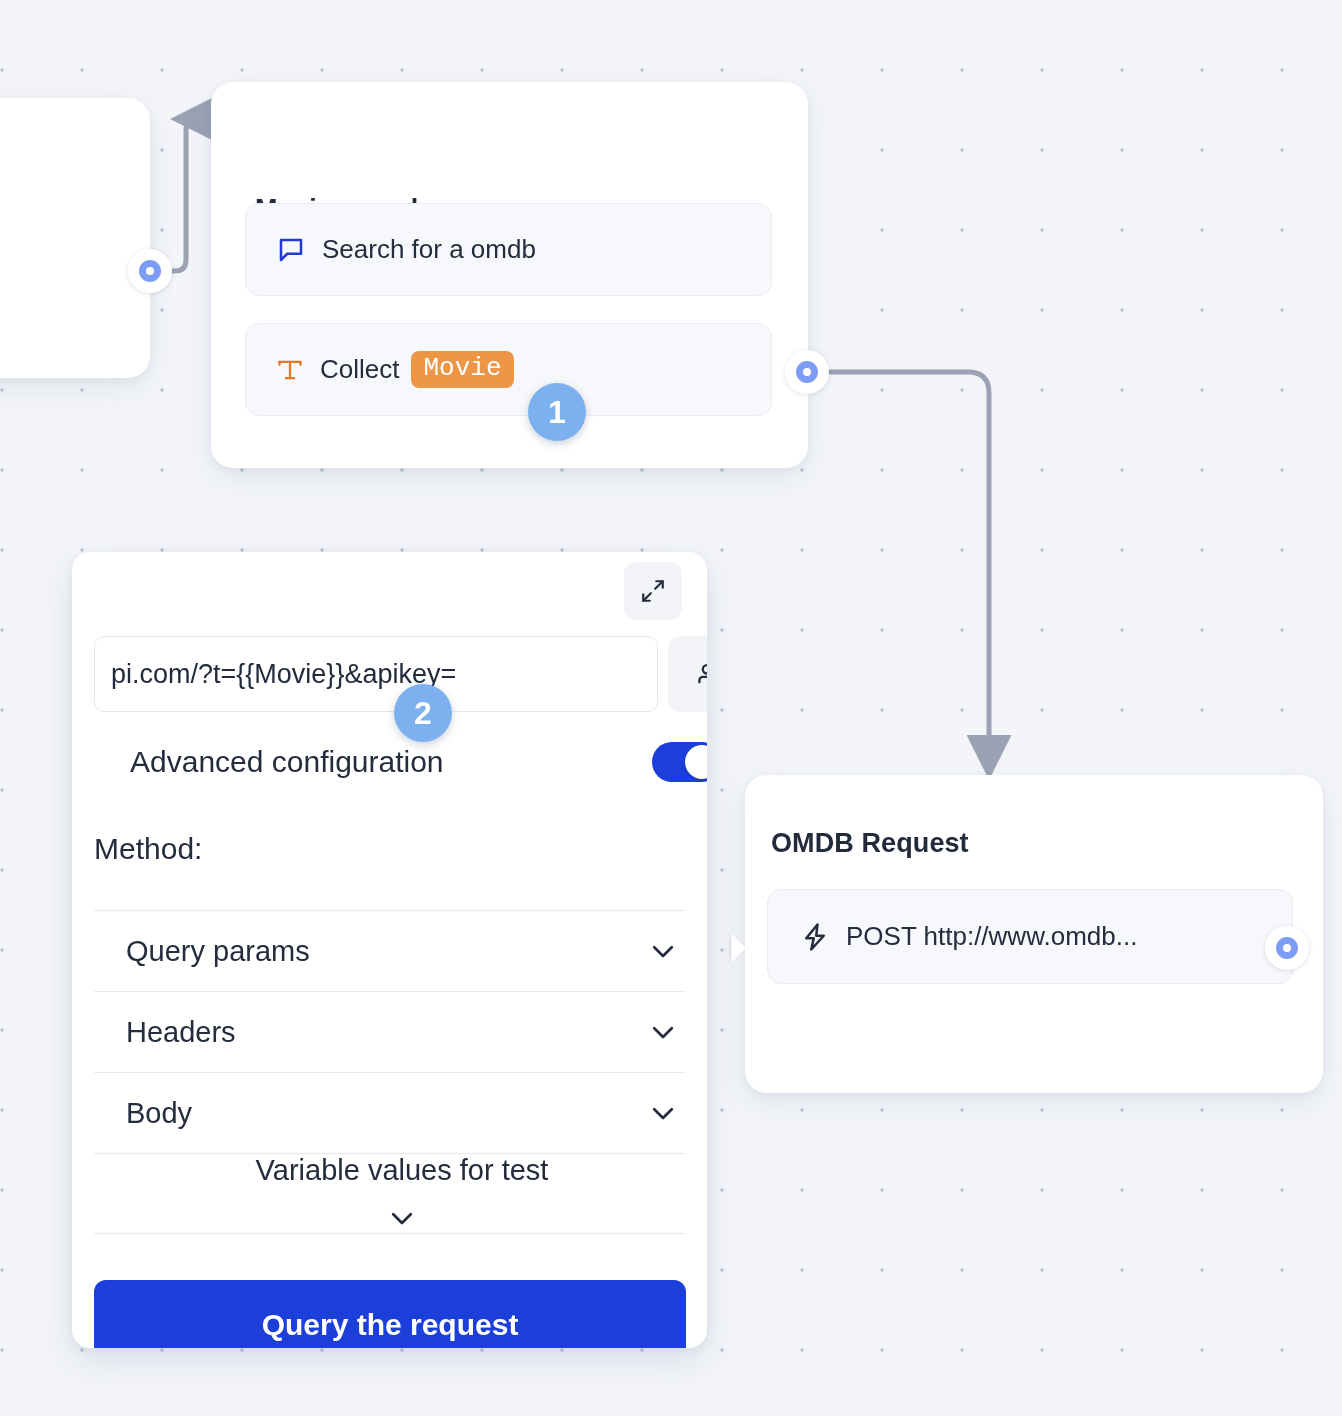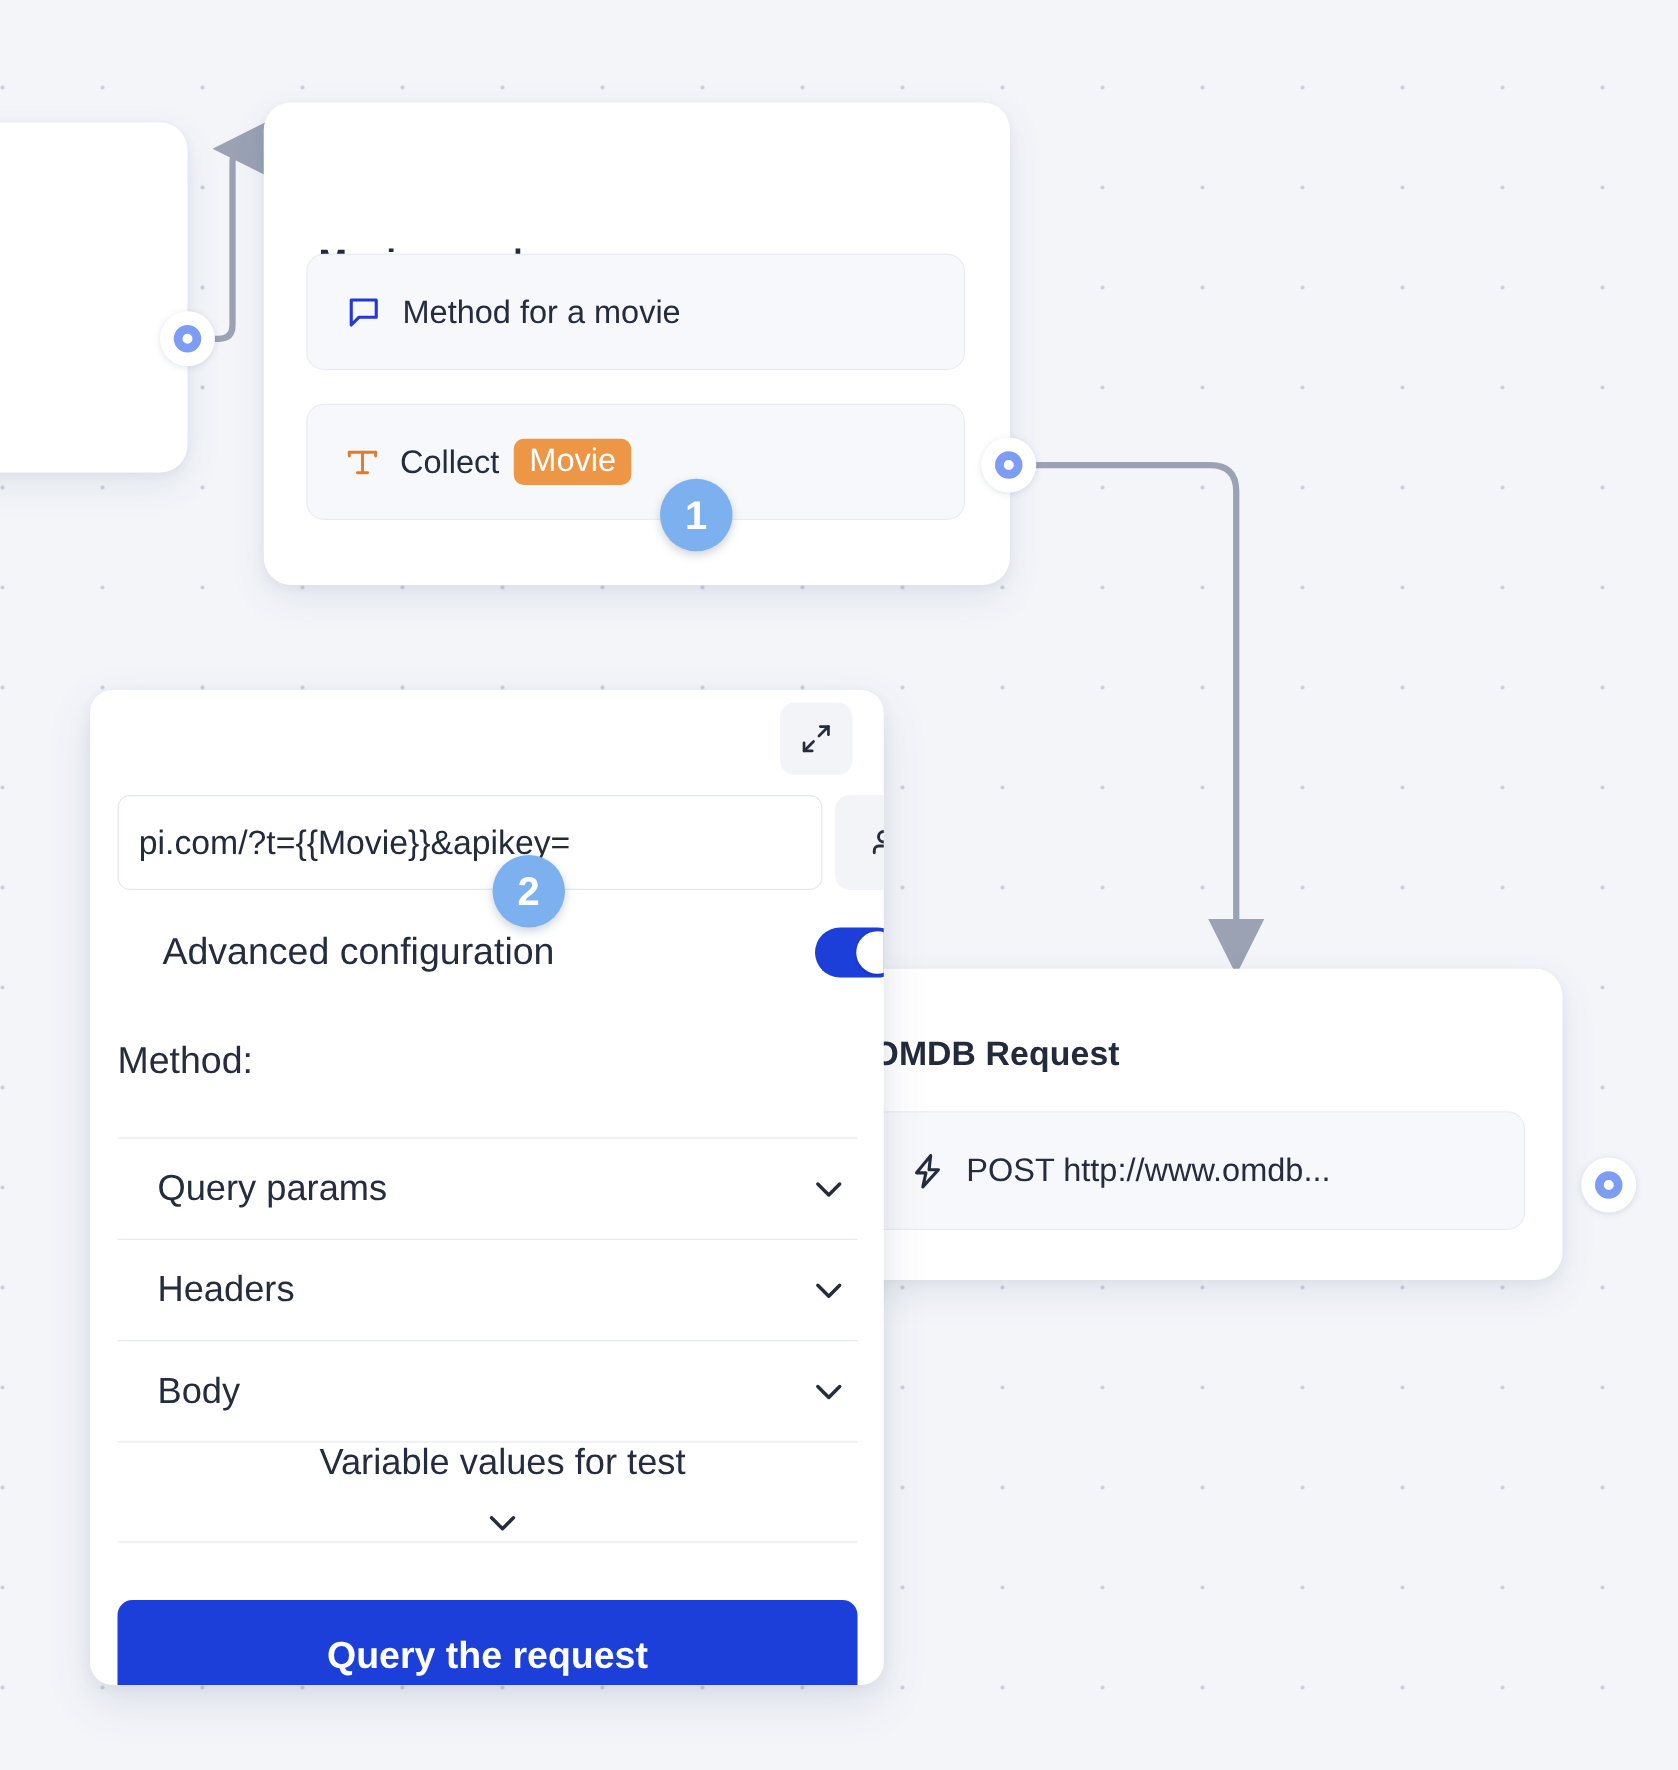--- a/index.html
+++ b/index.html
@@ -59,24 +59,25 @@
   #row-search{position:absolute;left:34px;top:121px;width:527px;height:93px;padding:0 30px;}
   #row-collect{position:absolute;left:34px;top:241px;width:527px;height:93px;padding:0 30px;}
 
   .var-chip{
     background:#ed9645;
     color:#ffffff;
     border-radius:8px;
     padding:3px 12px 5px 12px;
     font-size:26px;
     line-height:1.1;
-  }
-
-  
-  #node-omdb{left:672px;top:775px;width:578px;height:249px;}
+    font-family:Liberation Mono, monospace;
+  }
+
+  
+  #node-omdb{left:745px;top:775px;width:578px;height:318px;}
   #node-omdb .node-title{position:absolute;left:26px;top:53px;}
   #row-omdb{position:absolute;left:22px;top:114px;width:526px;height:95px;padding:0 32px;}
 
   
   .port{
     position:absolute;
     width:44px;height:44px;border-radius:50%;
     background:#ffffff;
     box-shadow:0 1px 5px rgba(80,95,130,.18);
     display:flex;align-items:center;justify-content:center;
@@ -204,21 +205,21 @@
 
 <div class="node" id="node-movie">
   <div class="node-title">Movie search</div>
 
   <div class="node-row" id="row-search">
     <span class="ico">
       <svg width="30" height="30" viewBox="0 0 24 24" fill="none" stroke="#2438d6" stroke-width="2" stroke-linecap="round" stroke-linejoin="round">
         <path d="M4 4 h16 v11 h-11 l-5 5 z"></path>
       </svg>
     </span>
-    <span class="row-text">Method for a movie</span>
+    <span class="row-text">Search for a omdb</span>
   </div>
 
   <div class="node-row" id="row-collect">
     <span class="ico">
       <svg width="28" height="30" viewBox="0 0 24 24" fill="none" stroke="#e07b28" stroke-width="2" stroke-linecap="round">
         <path d="M3 5 h18"></path>
         <path d="M12 5 v14"></path>
         <path d="M8.5 19 h7"></path>
         <path d="M3 5 v2.5"></path>
         <path d="M21 5 v2.5"></path>

